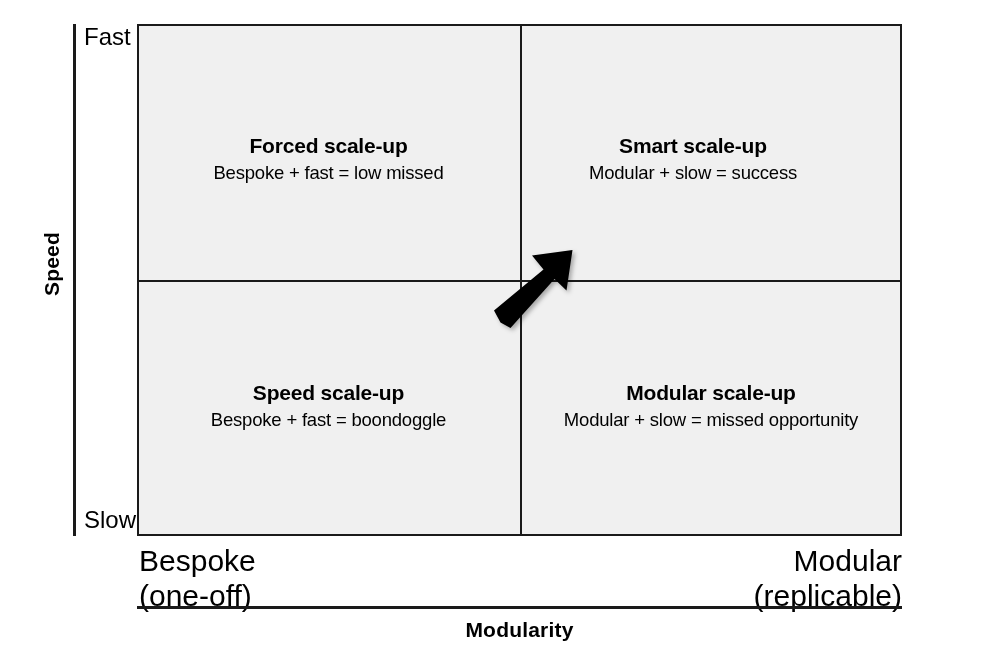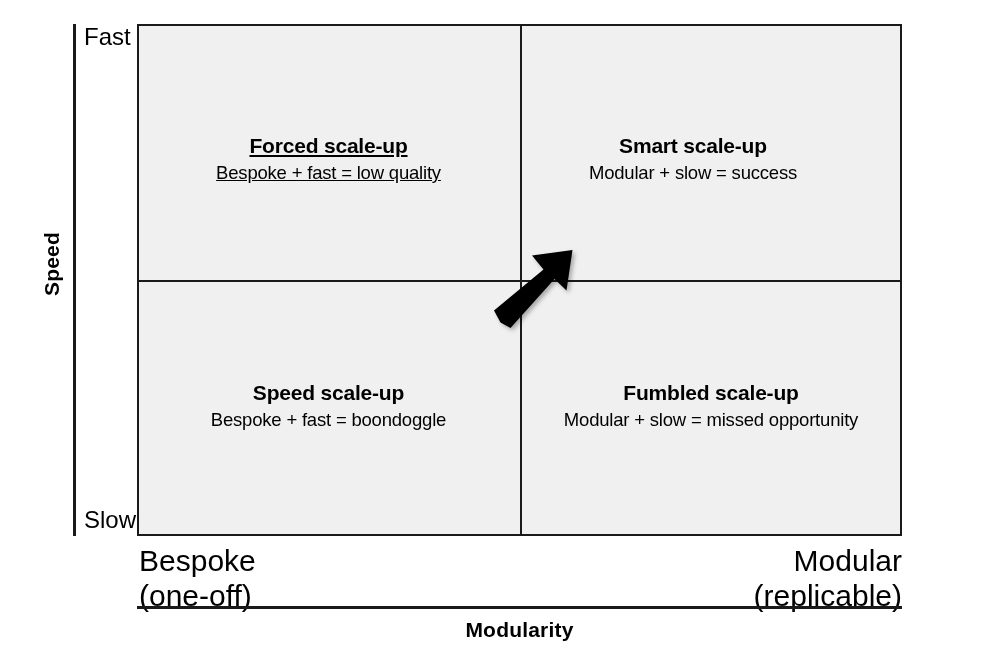--- a/index.html
+++ b/index.html
@@ -67,21 +67,21 @@
   }
   .quadrant .q-sub {
     font-size: 18.5px;
     font-weight: normal;
     letter-spacing: -0.2px;
     line-height: 1.2;
     margin: 4px 0 0 0;
     white-space: nowrap;
   }
 
-  #q-top-left    { left: 137px; top: 134px;  width: 383px; text-decoration: underline; }
+  #q-top-left    { left: 137px; top: 134px;  width: 383px; }
   #q-top-right   { left: 520px; top: 134px;  width: 346px; }
   #q-bottom-left { left: 137px; top: 381px;  width: 383px; }
   #q-bottom-right{ left: 520px; top: 381px;  width: 382px; }
 
   
   .arrow-layer {
     position: absolute;
     left: 480px;
     top: 230px;
     width: 110px;
@@ -158,35 +158,35 @@
 <body>
 
 <div id="canvas">
 
   <div class="matrix-frame"></div>
   <div class="divider-v"></div>
   <div class="divider-h"></div>
 
   <div class="quadrant" id="q-top-left">
     <div class="q-title">Forced scale-up</div>
-    <div class="q-sub">Bespoke + fast = low quality</div>
+    <div class="q-sub">Bespoke + fast = low missed</div>
   </div>
 
   <div class="quadrant" id="q-top-right">
     <div class="q-title">Smart scale-up</div>
     <div class="q-sub">Modular + slow = success</div>
   </div>
 
   <div class="quadrant" id="q-bottom-left">
     <div class="q-title">Speed scale-up</div>
     <div class="q-sub">Bespoke + fast = boondoggle</div>
   </div>
 
   <div class="quadrant" id="q-bottom-right">
-    <div class="q-title">Fumbled scale-up</div>
+    <div class="q-title">Modular scale-up</div>
     <div class="q-sub">Modular + slow = missed opportunity</div>
   </div>
 
   <div class="arrow-layer">
     <svg width="110" height="110" viewBox="0 0 110 110">
       <defs>
         <filter id="arrowShadow" x="-40%" y="-40%" width="190%" height="190%">
           <feDropShadow dx="2.5" dy="2.5" stdDeviation="2.2" flood-color="#000000" flood-opacity="0.30"></feDropShadow>
         </filter>
       </defs>

